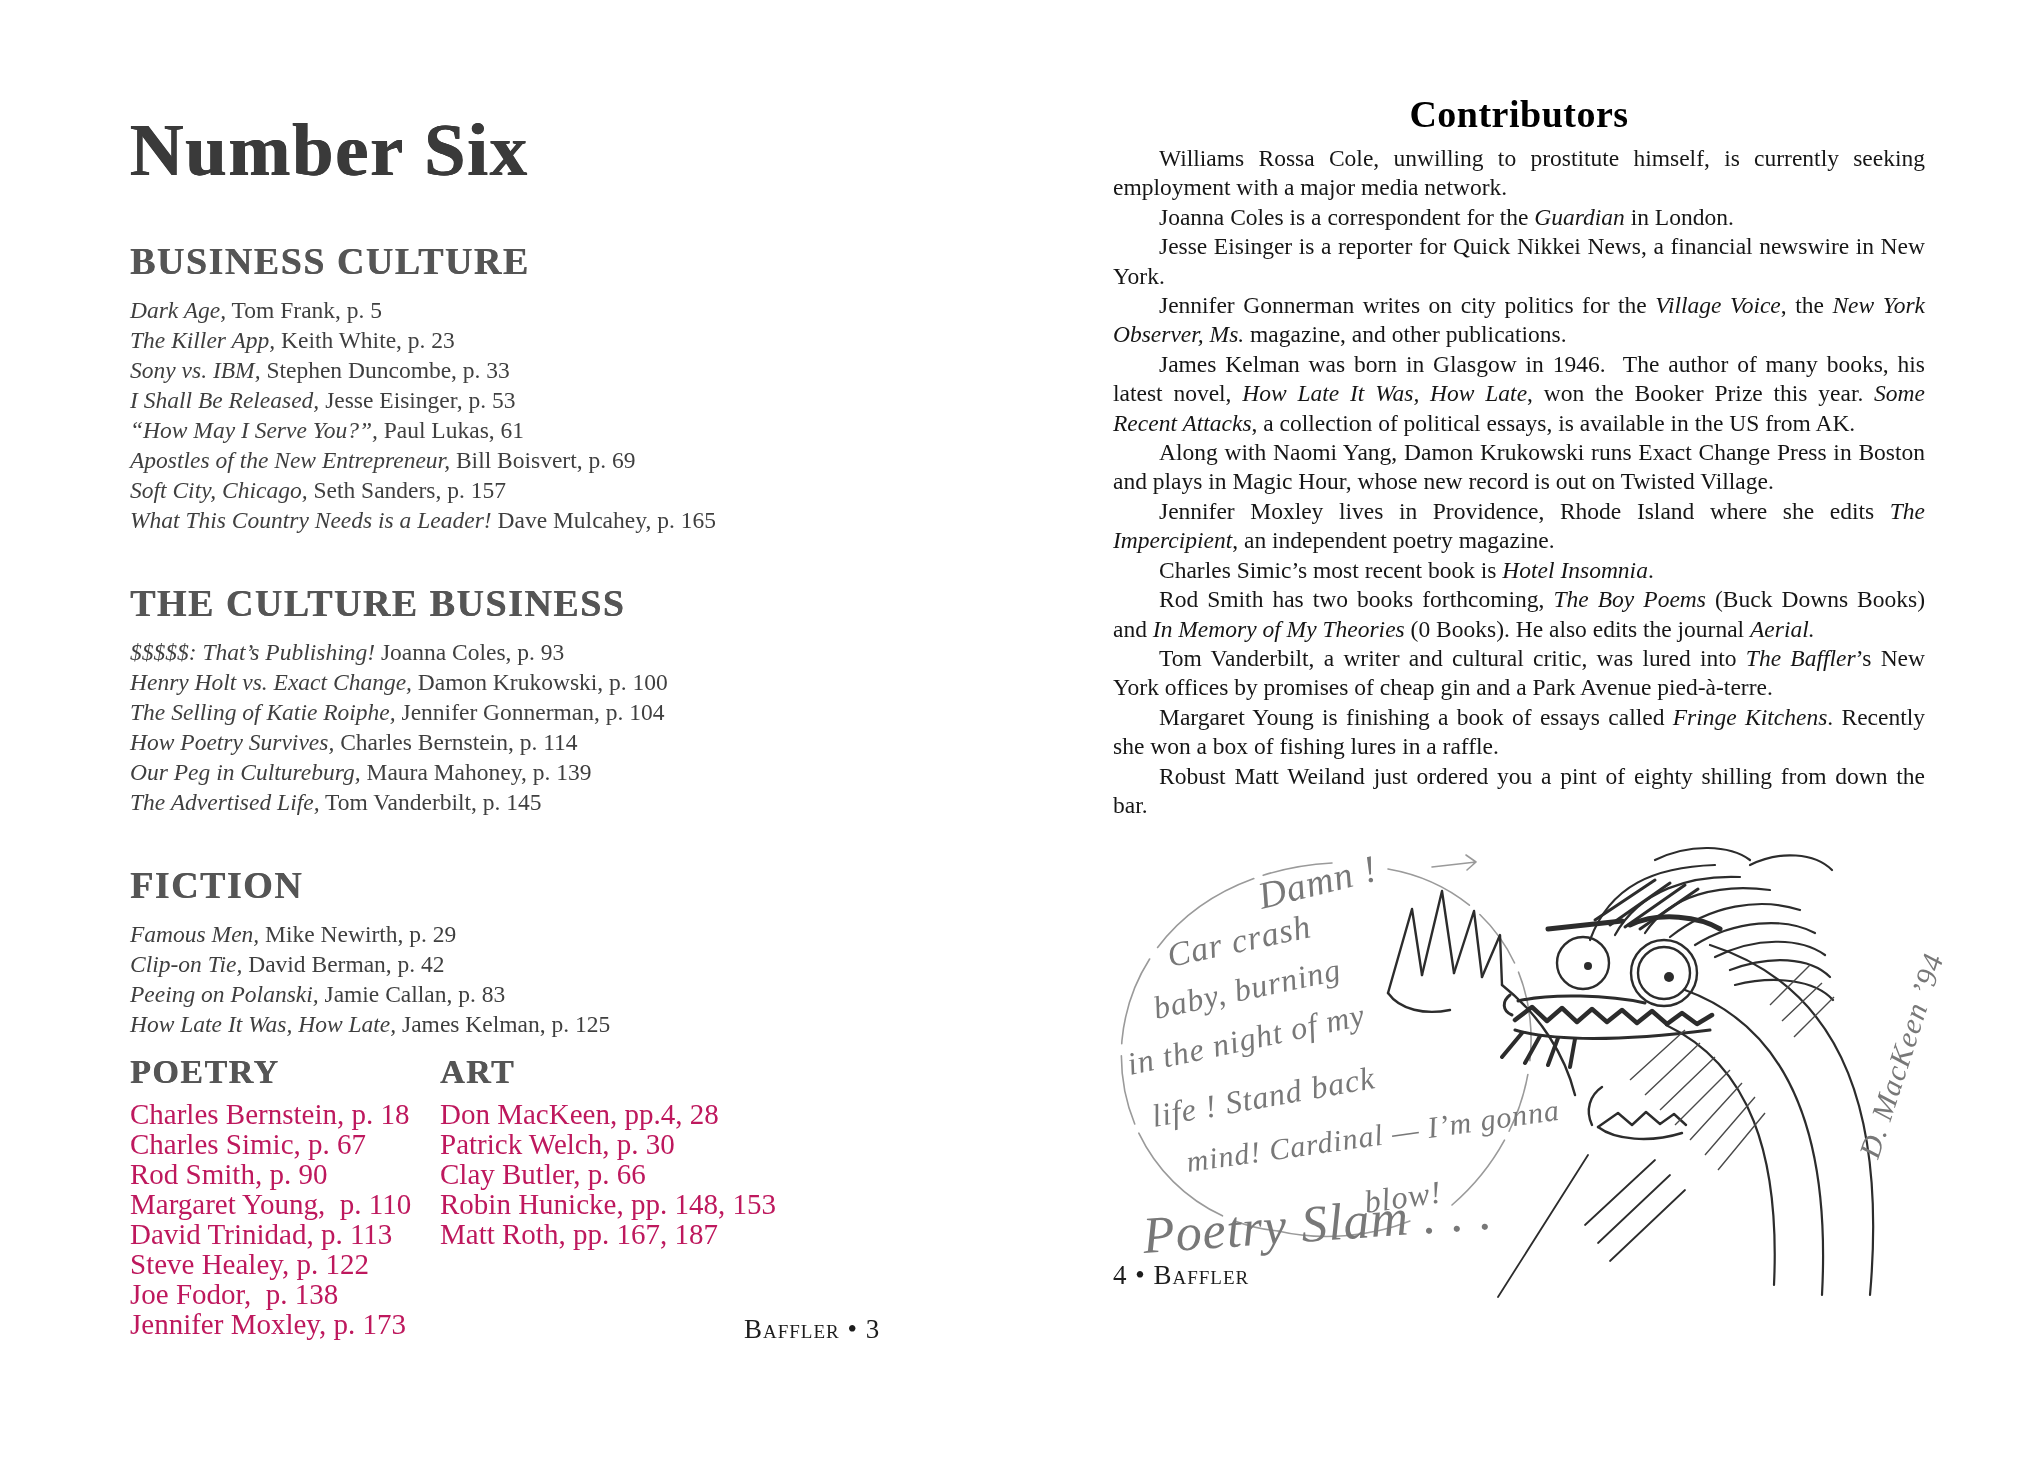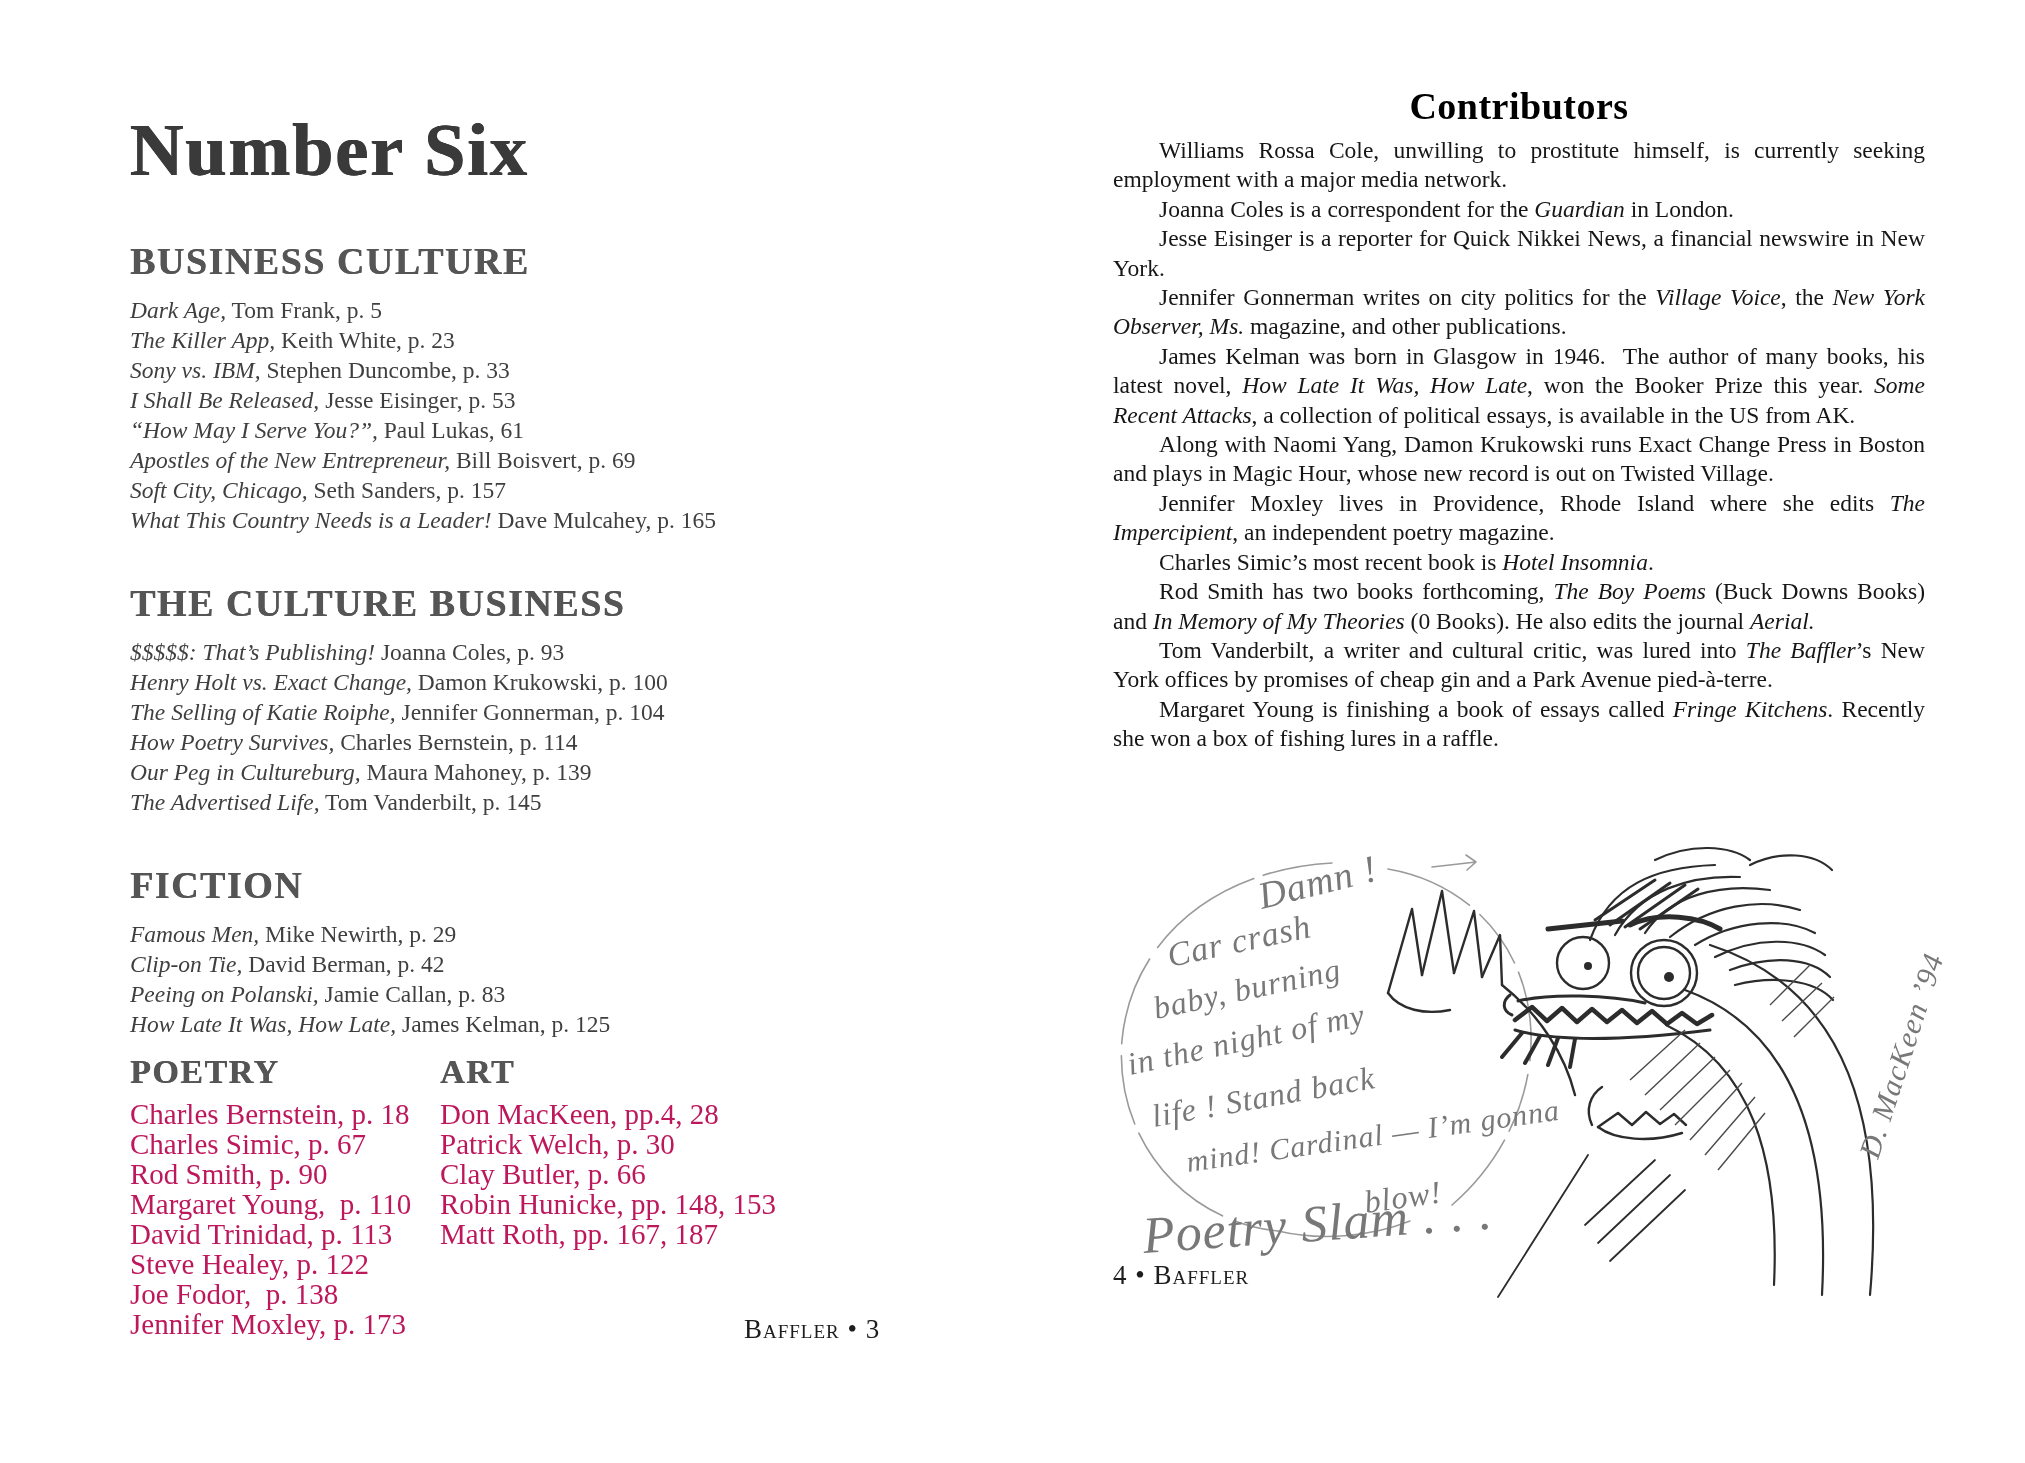--- a/index.html
+++ b/index.html
@@ -18,21 +18,21 @@
   .entry .it{font-style:italic;}
   .cols{display:flex;margin-top:14px;}
   .col-poetry{width:310px;}
   .col-art{flex:1;}
   .col-head{margin:0;font-size:34px;font-weight:bold;letter-spacing:1.5px;color:#555;
             text-shadow:0.4px 0 0 #555;}
   .citems{margin-top:8px;}
   .citem{font-size:29px;line-height:30px;color:#be185d;white-space:nowrap;}
 
   
-  .page-right{position:absolute;left:1113px;top:8px;width:812px;color:#141414;}
+  .page-right{position:absolute;left:1113px;top:16px;width:812px;color:#141414;}
   .contrib-head{margin:76px 0 8px;font-size:38px;font-weight:bold;text-align:center;color:#000;
                 letter-spacing:0.5px;}
   .para{margin:0;font-size:23.5px;line-height:29.4px;text-align:justify;text-indent:46px;
         color:#161616;}
   .para em{font-style:italic;}
 
   
   .footer{position:absolute;font-size:27px;color:#1d1d1d;font-variant:small-caps;
           letter-spacing:1px;white-space:nowrap;}
   .footer-left{left:744px;top:1314px;}
@@ -117,20 +117,21 @@
       <p class="para"><span>Joanna Coles is a correspondent for the </span><em>Guardian</em><span> in London.</span></p>
       <p class="para"><span>Jesse Eisinger is a reporter for Quick Nikkei News, a financial newswire in New York.</span></p>
       <p class="para"><span>Jennifer Gonnerman writes on city politics for the </span><em>Village Voice</em><span>, the </span><em>New York Observer, Ms.</em><span> magazine, and other publications.</span></p>
       <p class="para"><span>James Kelman was born in Glasgow in 1946.&nbsp; The author of many books, his latest novel, </span><em>How Late It Was, How Late</em><span>, won the Booker Prize this year. </span><em>Some Recent Attacks</em><span>, a collection of political essays, is available in the US from AK.</span></p>
       <p class="para"><span>Along with Naomi Yang, Damon Krukowski runs Exact Change Press in Boston and plays in Magic Hour, whose new record is out on Twisted Village.</span></p>
       <p class="para"><span>Jennifer Moxley lives in Providence, Rhode Island where she edits </span><em>The Impercipient</em><span>, an independent poetry magazine.</span></p>
       <p class="para"><span>Charles Simic’s most recent book is </span><em>Hotel Insomnia</em><span>.</span></p>
       <p class="para"><span>Rod Smith has two books forthcoming, </span><em>The Boy Poems</em><span> (Buck Downs Books) and </span><em>In Memory of My Theories</em><span> (0 Books). He also edits the journal </span><em>Aerial.</em></p>
       <p class="para"><span>Tom Vanderbilt, a writer and cultural critic, was lured into </span><em>The Baffler</em><span>’s New York offices by promises of cheap gin and a Park Avenue pied-à-terre.</span></p>
       <p class="para"><span>Margaret Young is finishing a book of essays called </span><em>Fringe Kitchens</em><span>. Recently she won a box of fishing lures in a raffle.</span></p>
+      <p class="para"><span>Robust Matt Weiland just ordered you a pint of eighty shilling from down the bar.</span></p>
     </div>
 </div>
 
 <div class="footer footer-right">4 • Baffler</div>
 
 <svg class="drawing" viewBox="0 0 950 490" xmlns="http://www.w3.org/2000/svg">
 
   <g>
     <path class="pencil" stroke-width="1.6" stroke-dasharray="70 10 120 14 90 12" d="M 262,38 C 150,44 62,112 52,215 C 44,312 112,396 208,406"></path>
     <path class="pencil" stroke-width="1.6" stroke-dasharray="90 14 60 10" d="M 318,44 C 398,58 452,118 460,194 C 467,258 440,330 382,380"></path>

